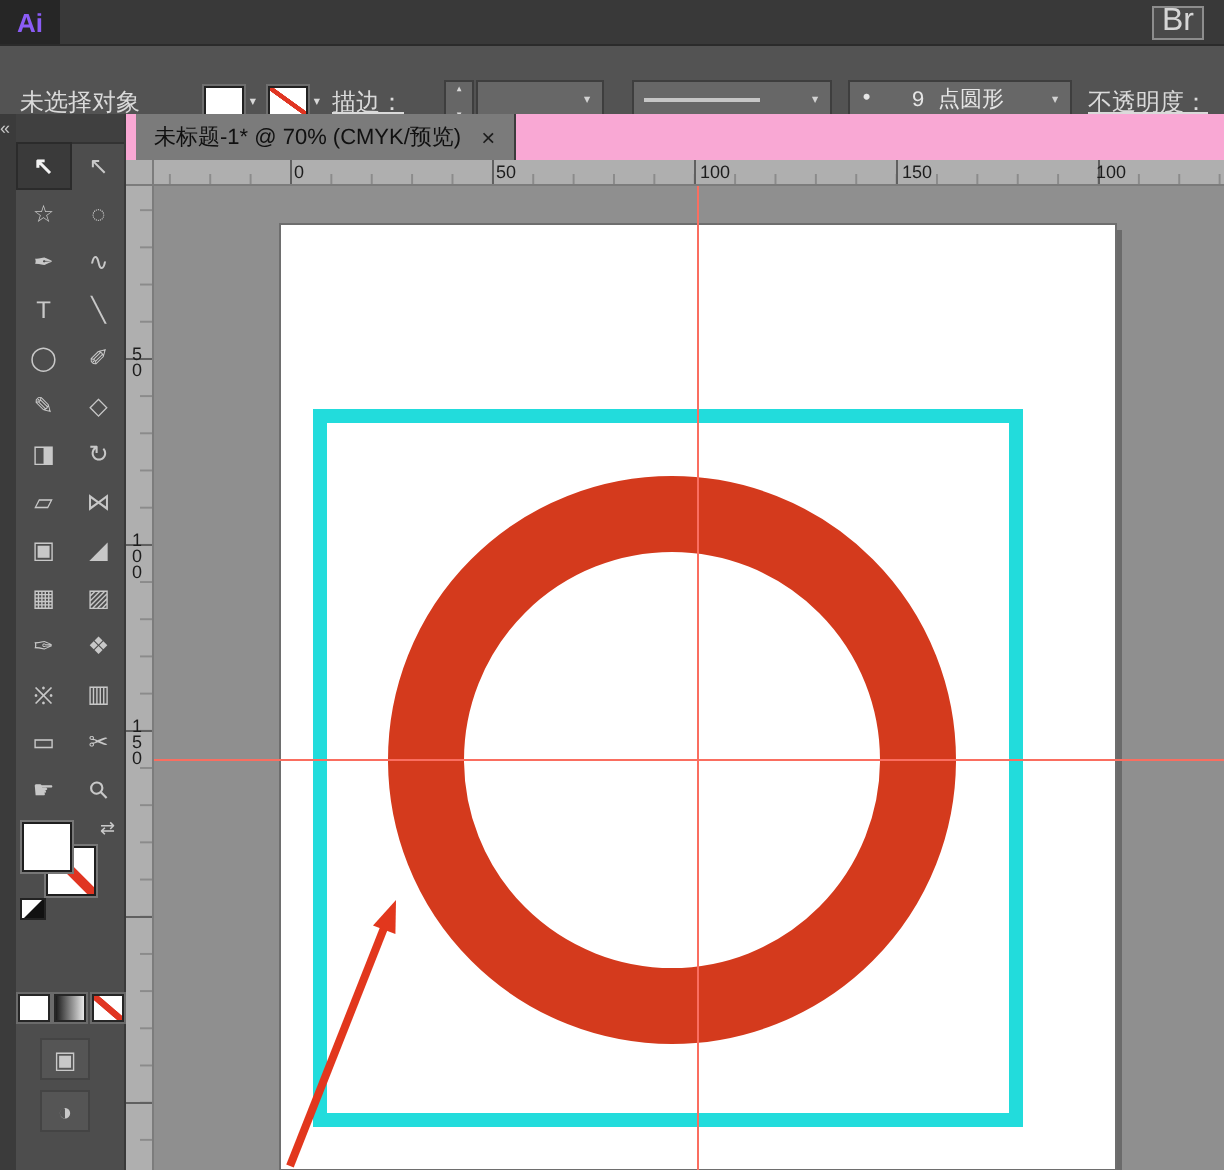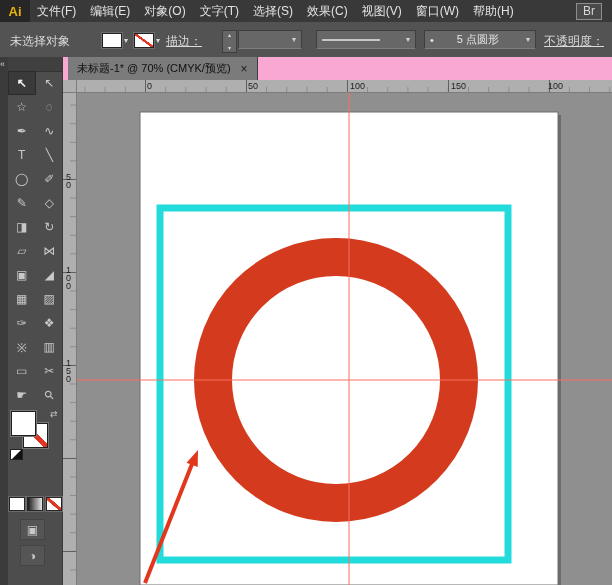--- a/index.html
+++ b/index.html
@@ -2,29 +2,29 @@
 <html><head>
 <meta charset="utf-8">
 <style>
   html,body{margin:0;padding:0;background:#222;}
   .window{position:relative;width:612px;height:585px;background:#535353;
     font-family:"Liberation Sans",sans-serif;overflow:hidden;user-select:none;}
 
   
   .menubar{position:absolute;top:0;left:0;right:0;height:22px;background:#393939;
     border-bottom:1px solid #2b2b2b;display:flex;align-items:center;color:#e2e2e2;font-size:12px;}
-  .ai-logo{width:30px;height:22px;background:#262626;color:#eab308;font-weight:bold;
+  .ai-logo{width:30px;height:22px;background:#262626;color:#8b5cf6;font-weight:bold;
     font-size:13px;display:flex;align-items:center;justify-content:center;}
   .menu-item{padding:0 7px;height:22px;line-height:22px;white-space:nowrap;}
   .br-btn{position:absolute;right:10px;top:3px;width:24px;height:15px;border:1px solid #8d8d8d;
-    color:#d6d6d6;font-size:12px;text-align:center;line-height:14px;background:#4a4a4a;}
-
-  
-  .controlbar{position:absolute;top:22px;left:0;right:0;height:36px;background:#535353;
-    border-bottom:1px solid #2e2e2e;color:#dadada;font-size:12px;}
+    color:#d6d6d6;font-size:16px;text-align:center;line-height:14px;background:#4a4a4a;}
+
+  
+  .controlbar{position:absolute;top:32px;left:0;right:0;height:36px;background:#535353;
+    border-bottom:1px solid #2e2e2e;color:#dadada;font-size:12px;font-family:Liberation Mono, monospace;}
   .cb-status{position:absolute;left:10px;top:11px;}
   .swatch{position:absolute;width:18px;height:13px;background:#fff;border:1px solid #222;box-shadow:0 0 0 1px #6e6e6e;}
   .swatch.none-slash{background:linear-gradient(to top right,#fff 44%,#e03522 45%,#e03522 55%,#fff 56%);}
   .dd-arrow{font-size:8px;color:#d8d8d8;position:absolute;}
   .ulink{position:absolute;text-decoration:underline;cursor:pointer;}
   .stepper{position:absolute;left:222px;top:8px;width:13px;height:19px;background:#666;
     border:1px solid #3e3e3e;display:flex;flex-direction:column;align-items:center;justify-content:space-between;padding:1px 0;}
   .stepper span{font-size:6px;line-height:6px;color:#d8d8d8;}
   .field{position:absolute;top:8px;height:19px;background:#676767;border:1px solid #3e3e3e;
     border-bottom-color:#7d7d7d;box-sizing:border-box;display:flex;align-items:center;
@@ -93,31 +93,20 @@
   .canvas{position:absolute;top:93px;left:77px;right:0;bottom:0;background:#8f8f8f;overflow:hidden;}
   .canvas svg{position:absolute;left:0;top:0;}
 </style>
 </head>
 <body>
 
 <div class="window">
 
   <div class="menubar">
     <div class="ai-logo">Ai</div>
-    <div style="display:flex" id="menu-items">
-        <span class="menu-item">文件(F)</span>
-        <span class="menu-item">编辑(E)</span>
-        <span class="menu-item">对象(O)</span>
-        <span class="menu-item">文字(T)</span>
-        <span class="menu-item">选择(S)</span>
-        <span class="menu-item">效果(C)</span>
-        <span class="menu-item">视图(V)</span>
-        <span class="menu-item">窗口(W)</span>
-        <span class="menu-item">帮助(H)</span>
-      </div>
     <div class="br-btn">Br</div>
   </div>
 
   <div class="controlbar">
     <span class="cb-status">未选择对象</span>
 
     <div class="swatch" style="left:102px;top:11px;"></div>
     <span class="dd-arrow" style="left:124px;top:14px;">▾</span>
 
     <div class="swatch none-slash" style="left:134px;top:11px;"></div>
@@ -135,21 +124,21 @@
       <span class="fa">▾</span>
     </div>
 
     <div class="field" style="left:316px;width:100px;">
       <span class="profile-line"></span>
       <span class="fa">▾</span>
     </div>
 
     <div class="field" style="left:424px;width:112px;">
       <span>•</span>
-      <span>5 点圆形</span>
+      <span>9 点圆形</span>
       <span class="fa">▾</span>
     </div>
 
     <span class="ulink" style="left:544px;top:11px;">不透明度：</span>
   </div>
 
   <div class="dock">
     <div class="dock-strip"></div>
     <span class="collapse">«</span>
     <div class="panel-head"></div>

